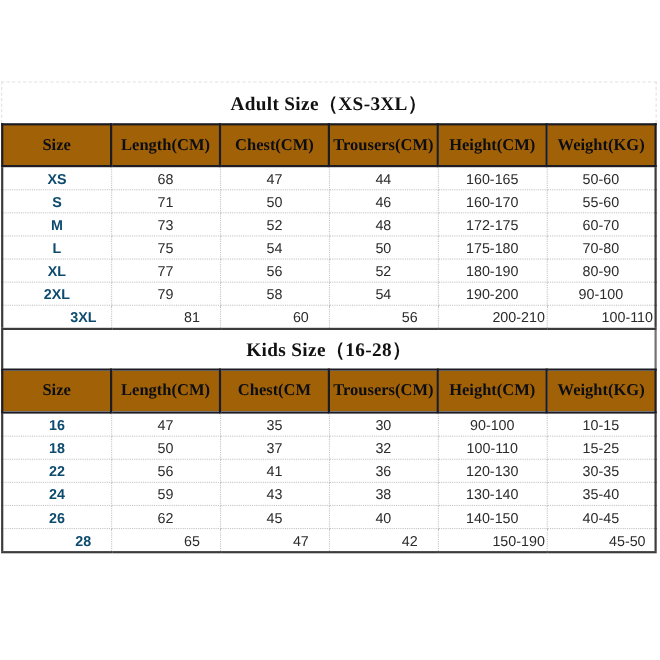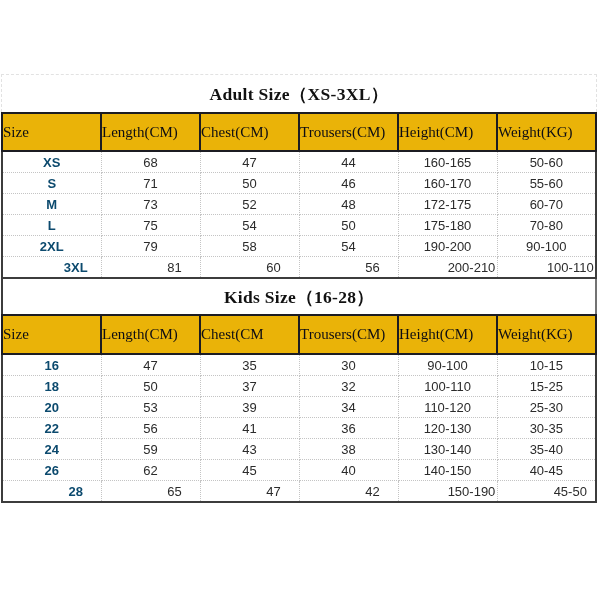--- a/index.html
+++ b/index.html
@@ -42,29 +42,29 @@
     border-left: 2px solid #3c3c3c;
     border-right: 2px solid #737373;
   }
   table.size-table {
     width: 100%;
     border-collapse: collapse;
     table-layout: fixed;
     border: 2px solid #3c3c3c;
   }
   table.size-table th {
-    background: #eab308;
+    background: #a16207;
     border: 2px solid #1c1c22;
     font-family: "Liberation Serif", serif;
-    font-weight: normal;
+    font-weight: bold;
     font-size: 15px;
     color: #0d0d14;
     height: 36px;
     padding: 0;
-    text-align: left;
+    text-align: center;
     overflow: hidden;
     white-space: nowrap;
   }
   table.kids th { height: 37px; }
   table.size-table td {
     border: 1px dotted #c4c4c4;
     height: 20px;
     padding: 0;
     text-align: center;
     font-size: 13px;
@@ -128,20 +128,28 @@
           </tr>
           <tr>
             <td class="size-col">L</td>
             <td>75</td>
             <td>54</td>
             <td>50</td>
             <td>175-180</td>
             <td>70-80</td>
           </tr>
           <tr>
+            <td class="size-col">XL</td>
+            <td>77</td>
+            <td>56</td>
+            <td>52</td>
+            <td>180-190</td>
+            <td>80-90</td>
+          </tr>
+          <tr>
             <td class="size-col">2XL</td>
             <td>79</td>
             <td>58</td>
             <td>54</td>
             <td>190-200</td>
             <td>90-100</td>
           </tr>
           <tr>
             <td class="size-col">3XL</td>
             <td>81</td>
@@ -177,28 +185,20 @@
           </tr>
           <tr>
             <td class="size-col">18</td>
             <td>50</td>
             <td>37</td>
             <td>32</td>
             <td>100-110</td>
             <td>15-25</td>
           </tr>
           <tr>
-            <td class="size-col">20</td>
-            <td>53</td>
-            <td>39</td>
-            <td>34</td>
-            <td>110-120</td>
-            <td>25-30</td>
-          </tr>
-          <tr>
             <td class="size-col">22</td>
             <td>56</td>
             <td>41</td>
             <td>36</td>
             <td>120-130</td>
             <td>30-35</td>
           </tr>
           <tr>
             <td class="size-col">24</td>
             <td>59</td>

